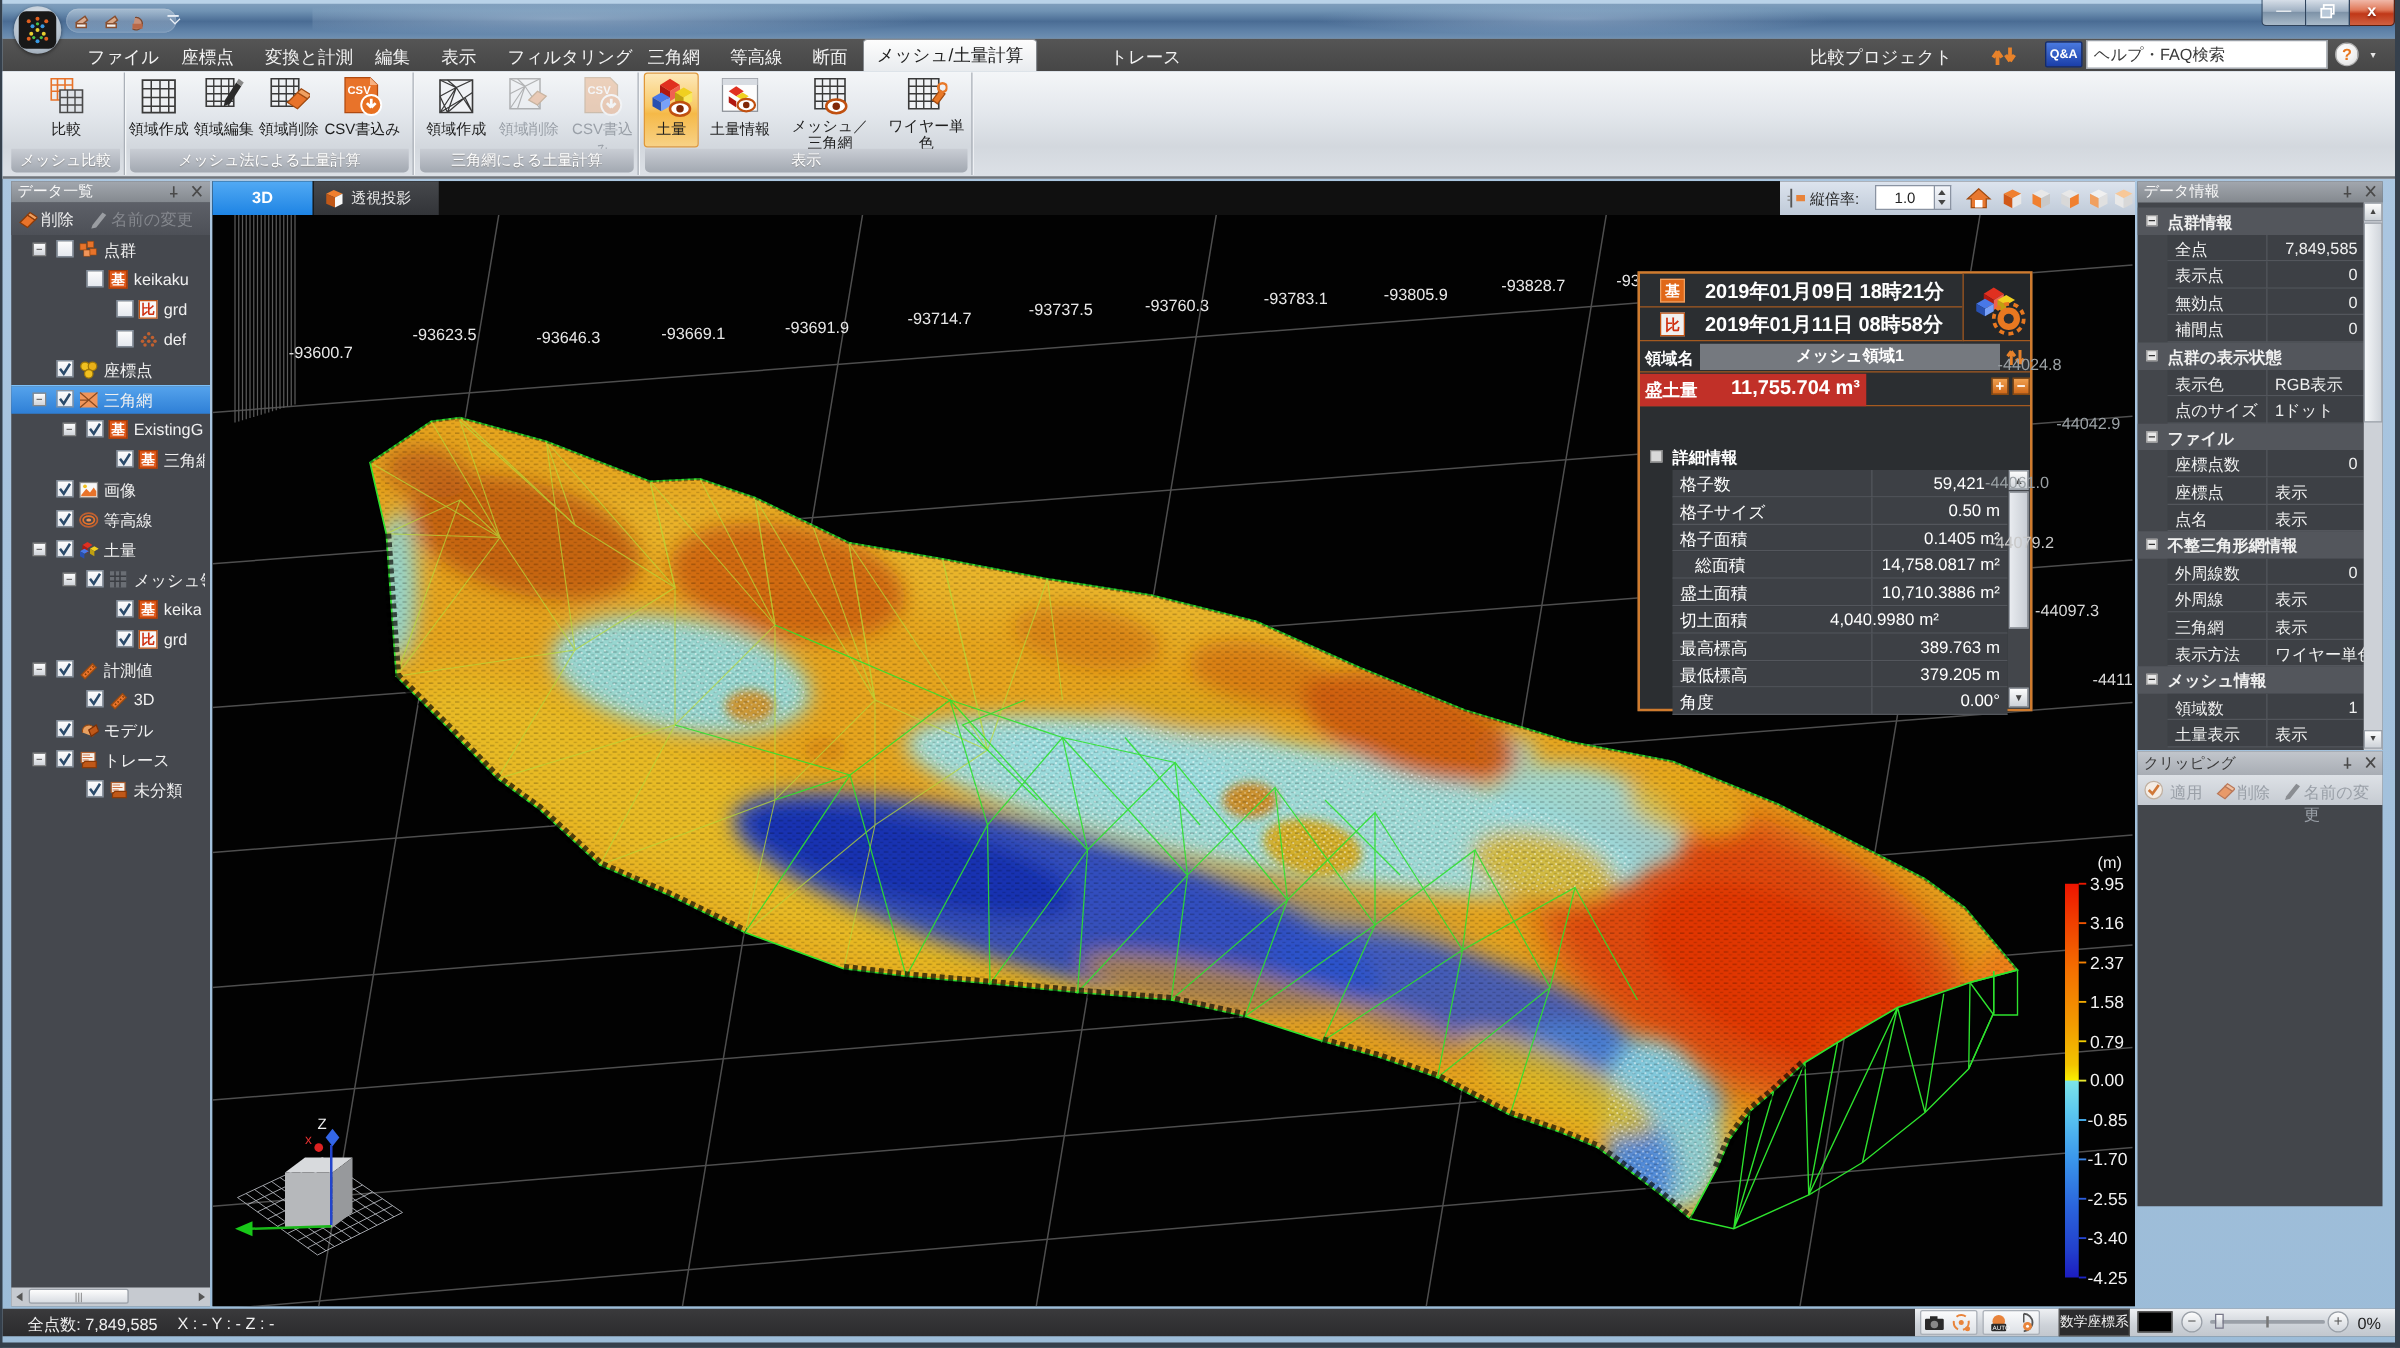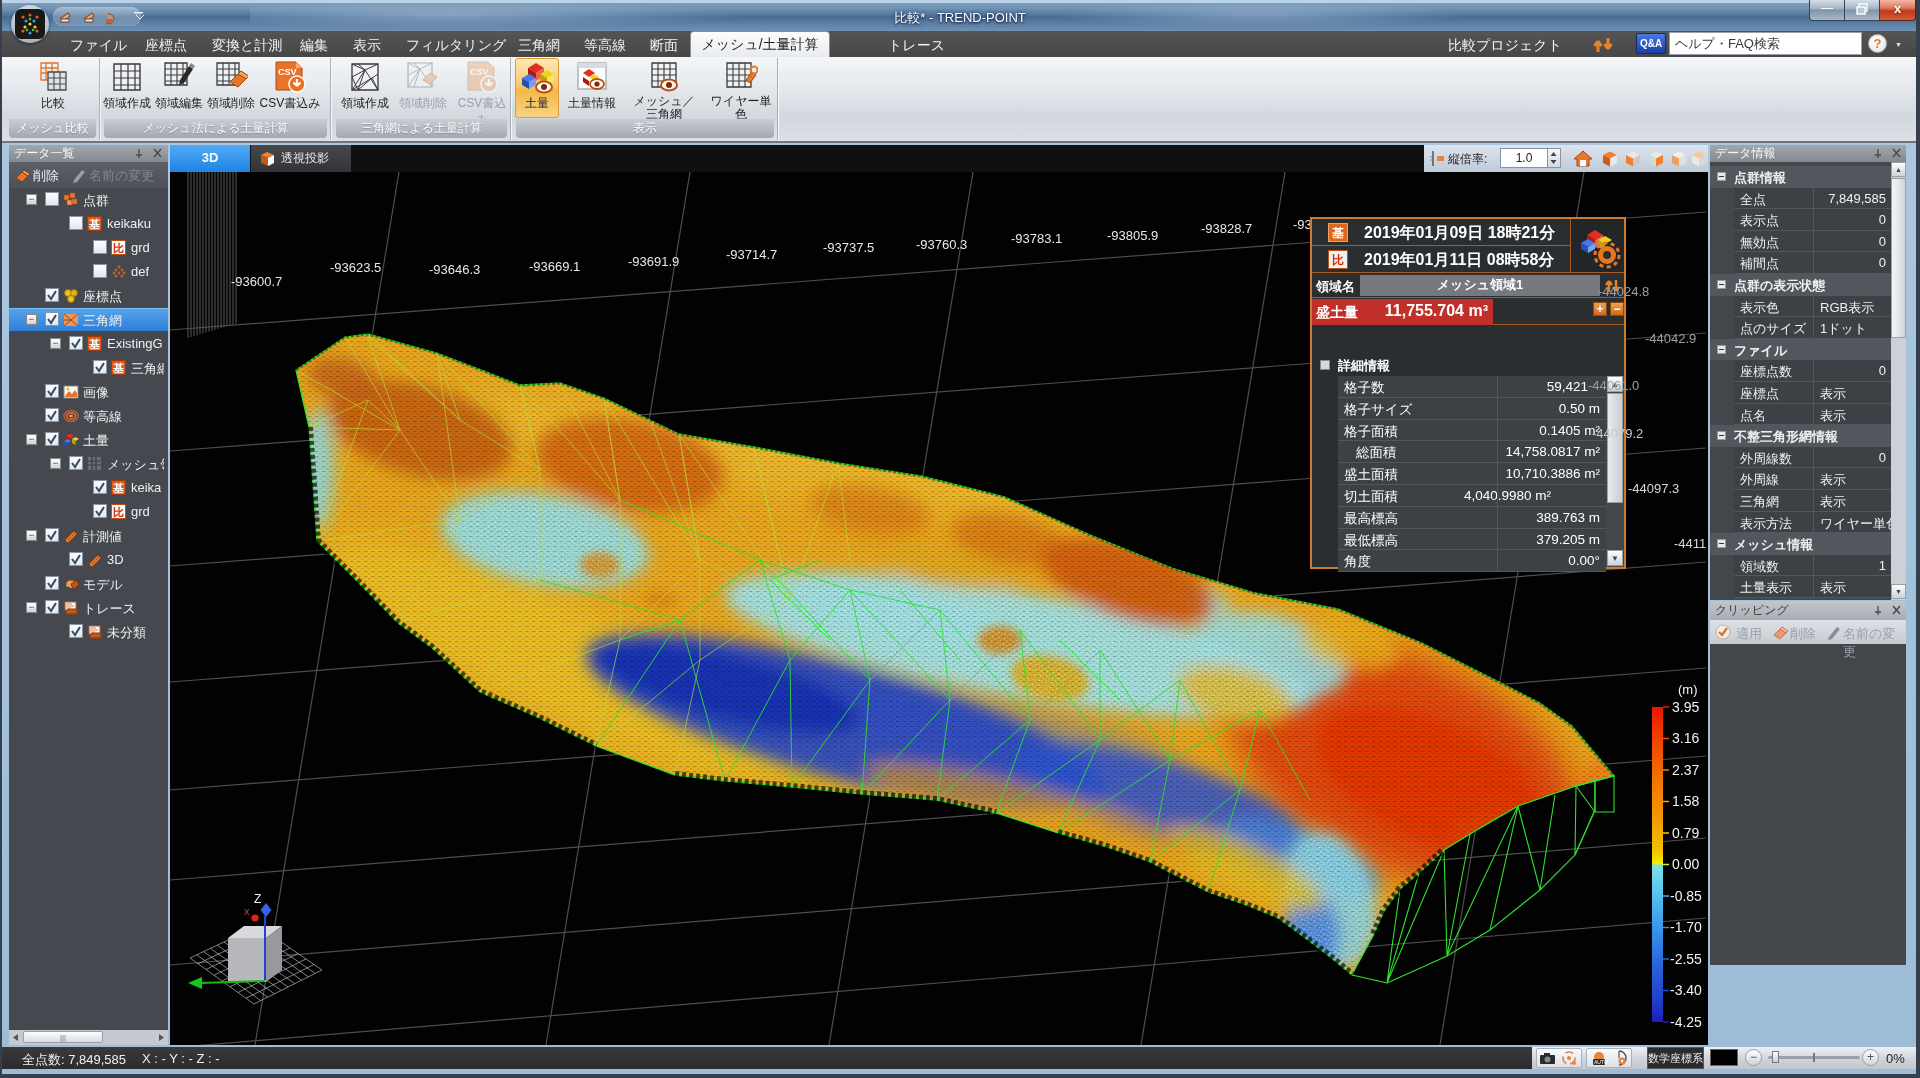--- a/index.html
+++ b/index.html
@@ -55,21 +55,20 @@
         <rect x="27" y="11" width="8" height="3" fill="#f0f0f0"></rect>
       </g>
       <g>
         <path d="M50 6 a5 5 0 1 1 -2 9" fill="#c89078" stroke="#7a4830"></path>
         <rect x="48" y="11" width="8" height="4" fill="#b86848"></rect>
       </g>
       <path d="M78 7 l4 4 l4 -4" stroke="#e8eef6" fill="none"></path>
       <rect x="76" y="4" width="9" height="1.5" fill="#e8eef6"></rect>
     </svg>
 
-<div class="abs" style="left:0;top:9px;width:1920px;text-align:center;font-size:13px;color:#fff;text-shadow:0 0 4px rgba(20,50,90,.9),0 1px 2px rgba(0,0,30,.8);z-index:2">比較* - TREND-POINT</div>
 
 <div class="abs" style="left:1809px;top:0;width:107px;height:21px;display:flex;z-index:3">
 <div style="width:36px;height:21px;background:linear-gradient(#d6dee8,#9fb0c2 45%,#7e93a8 50%,#a9bac9);border:1px solid #31445c;border-top:none;border-radius:0 0 0 4px;color:#fff;text-align:center;font-size:12px;line-height:16px">—</div>
 <div style="width:35px;height:21px;background:linear-gradient(#d6dee8,#9fb0c2 45%,#7e93a8 50%,#a9bac9);border:1px solid #31445c;border-top:none;border-left:none;color:#fff;text-align:center;font-size:11px"><svg width="12" height="12" style="margin-top:3px">
           <rect x="3" y="1" width="8" height="7" fill="none" stroke="#fff" stroke-width="1.4"></rect>
           <rect x="1" y="4" width="8" height="7" fill="#b8c8d8" stroke="#fff" stroke-width="1.4"></rect>
         </svg></div>
 <div style="width:36px;height:21px;background:linear-gradient(#f0b8a8,#e07858 40%,#c03818 55%,#d06040);border:1px solid #5c2010;border-top:none;border-left:none;border-radius:0 0 4px 0;color:#fff;text-align:center;font-weight:bold;font-size:13px;line-height:18px;text-shadow:0 1px 2px #802010">x</div>
 </div>
 

